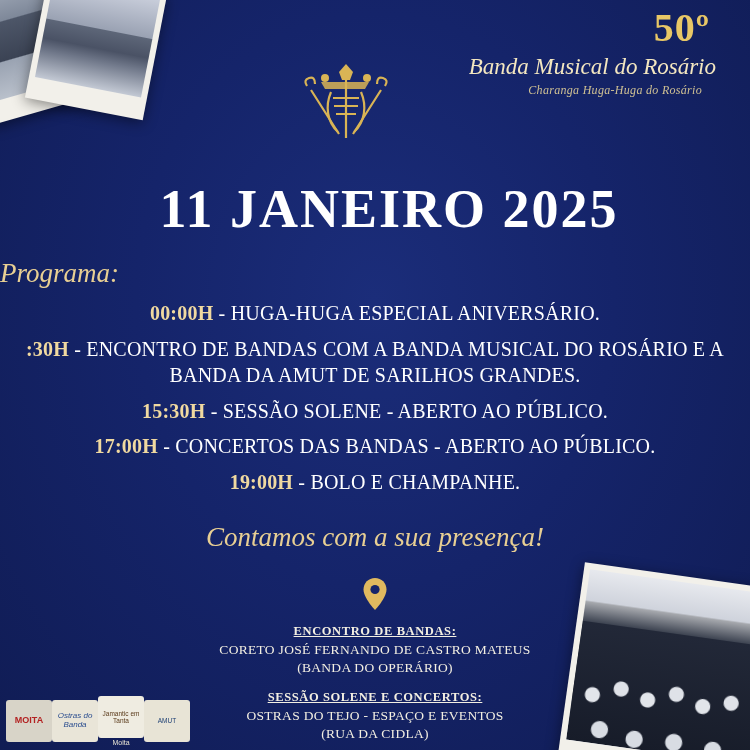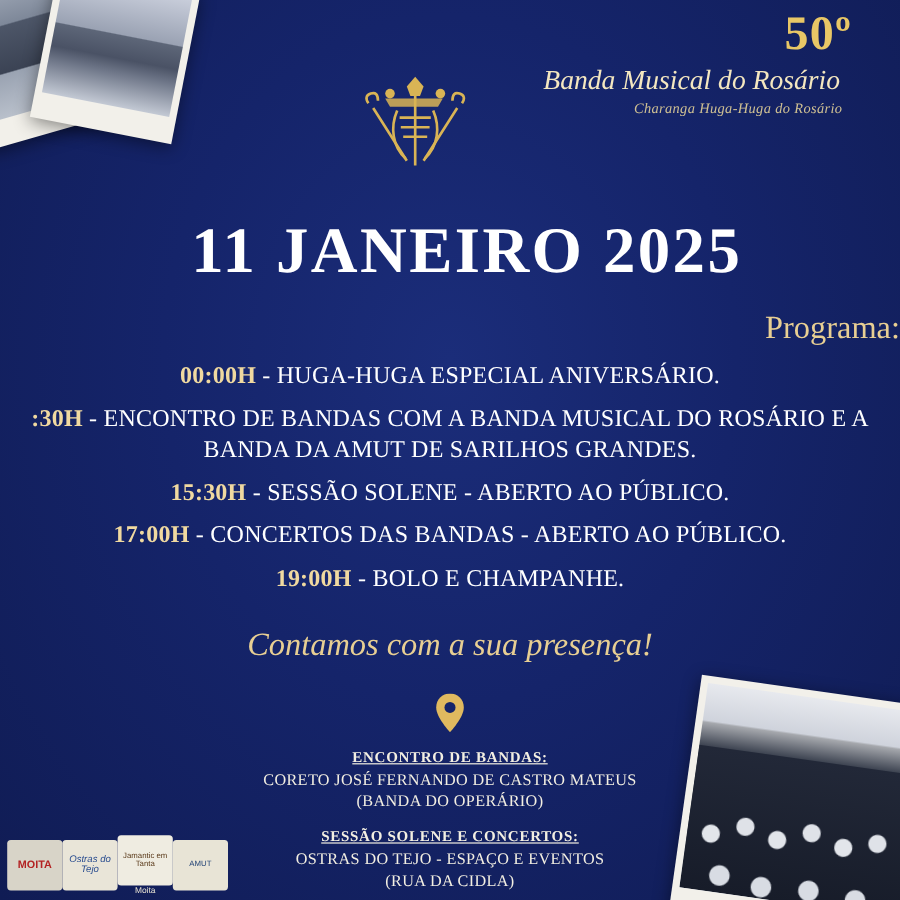--- a/index.html
+++ b/index.html
@@ -103,21 +103,21 @@
     color: #e8c766;
     letter-spacing: 2px;
     line-height: 1.05;
     margin: 2px 0 0 0;
   }
   .band-name {
     font-family: "Liberation Serif", serif;
     font-style: italic;
     font-size: 23px;
     color: #f4e7c0;
-    margin: 6px 24px 0 0;
+    margin: 6px 8px 0 0;
   }
   .band-sub {
     font-family: "Liberation Serif", serif;
     font-style: italic;
     font-size: 12px;
     color: #cfc093;
     margin: 3px 22px 0 0;
     letter-spacing: .3px;
   }
 
@@ -138,22 +138,23 @@
     font-weight: bold;
     font-size: 54px;
     letter-spacing: 2px;
     color: #ffffff;
     margin-left: 28px;
   }
 
   .programa {
     position: absolute;
     top: 258px; left: 0; right: 0;
-    text-align: right;
-    font-family: "Liberation Serif", serif;
+    text-align: left;
+    font-family: "Liberation Serif", serif;
+    font-style: italic;
     font-size: 27px;
     color: #e8cf93;
   }
 
   
   .program {
     position: absolute;
     top: 300px; left: 0; right: 0;
     text-align: center;
     color: #ffffff;
@@ -341,21 +342,21 @@
 
   <div class="sponsors">
     <div class="sponsor s1">
       <div class="box">
           <b>MOITA</b>
         </div>
       <div class="cap"></div>
     </div>
     <div class="sponsor s2">
       <div class="box">
-          <span>Ostras do Tejo</span>
+          <span>Ostras do Banda</span>
         </div>
       <div class="cap"></div>
     </div>
     <div class="sponsor s3">
       <div class="box">
           <span>Jamantic em Tanta</span>
         </div>
       <div class="cap">Moita</div>
     </div>
     <div class="sponsor s4">

